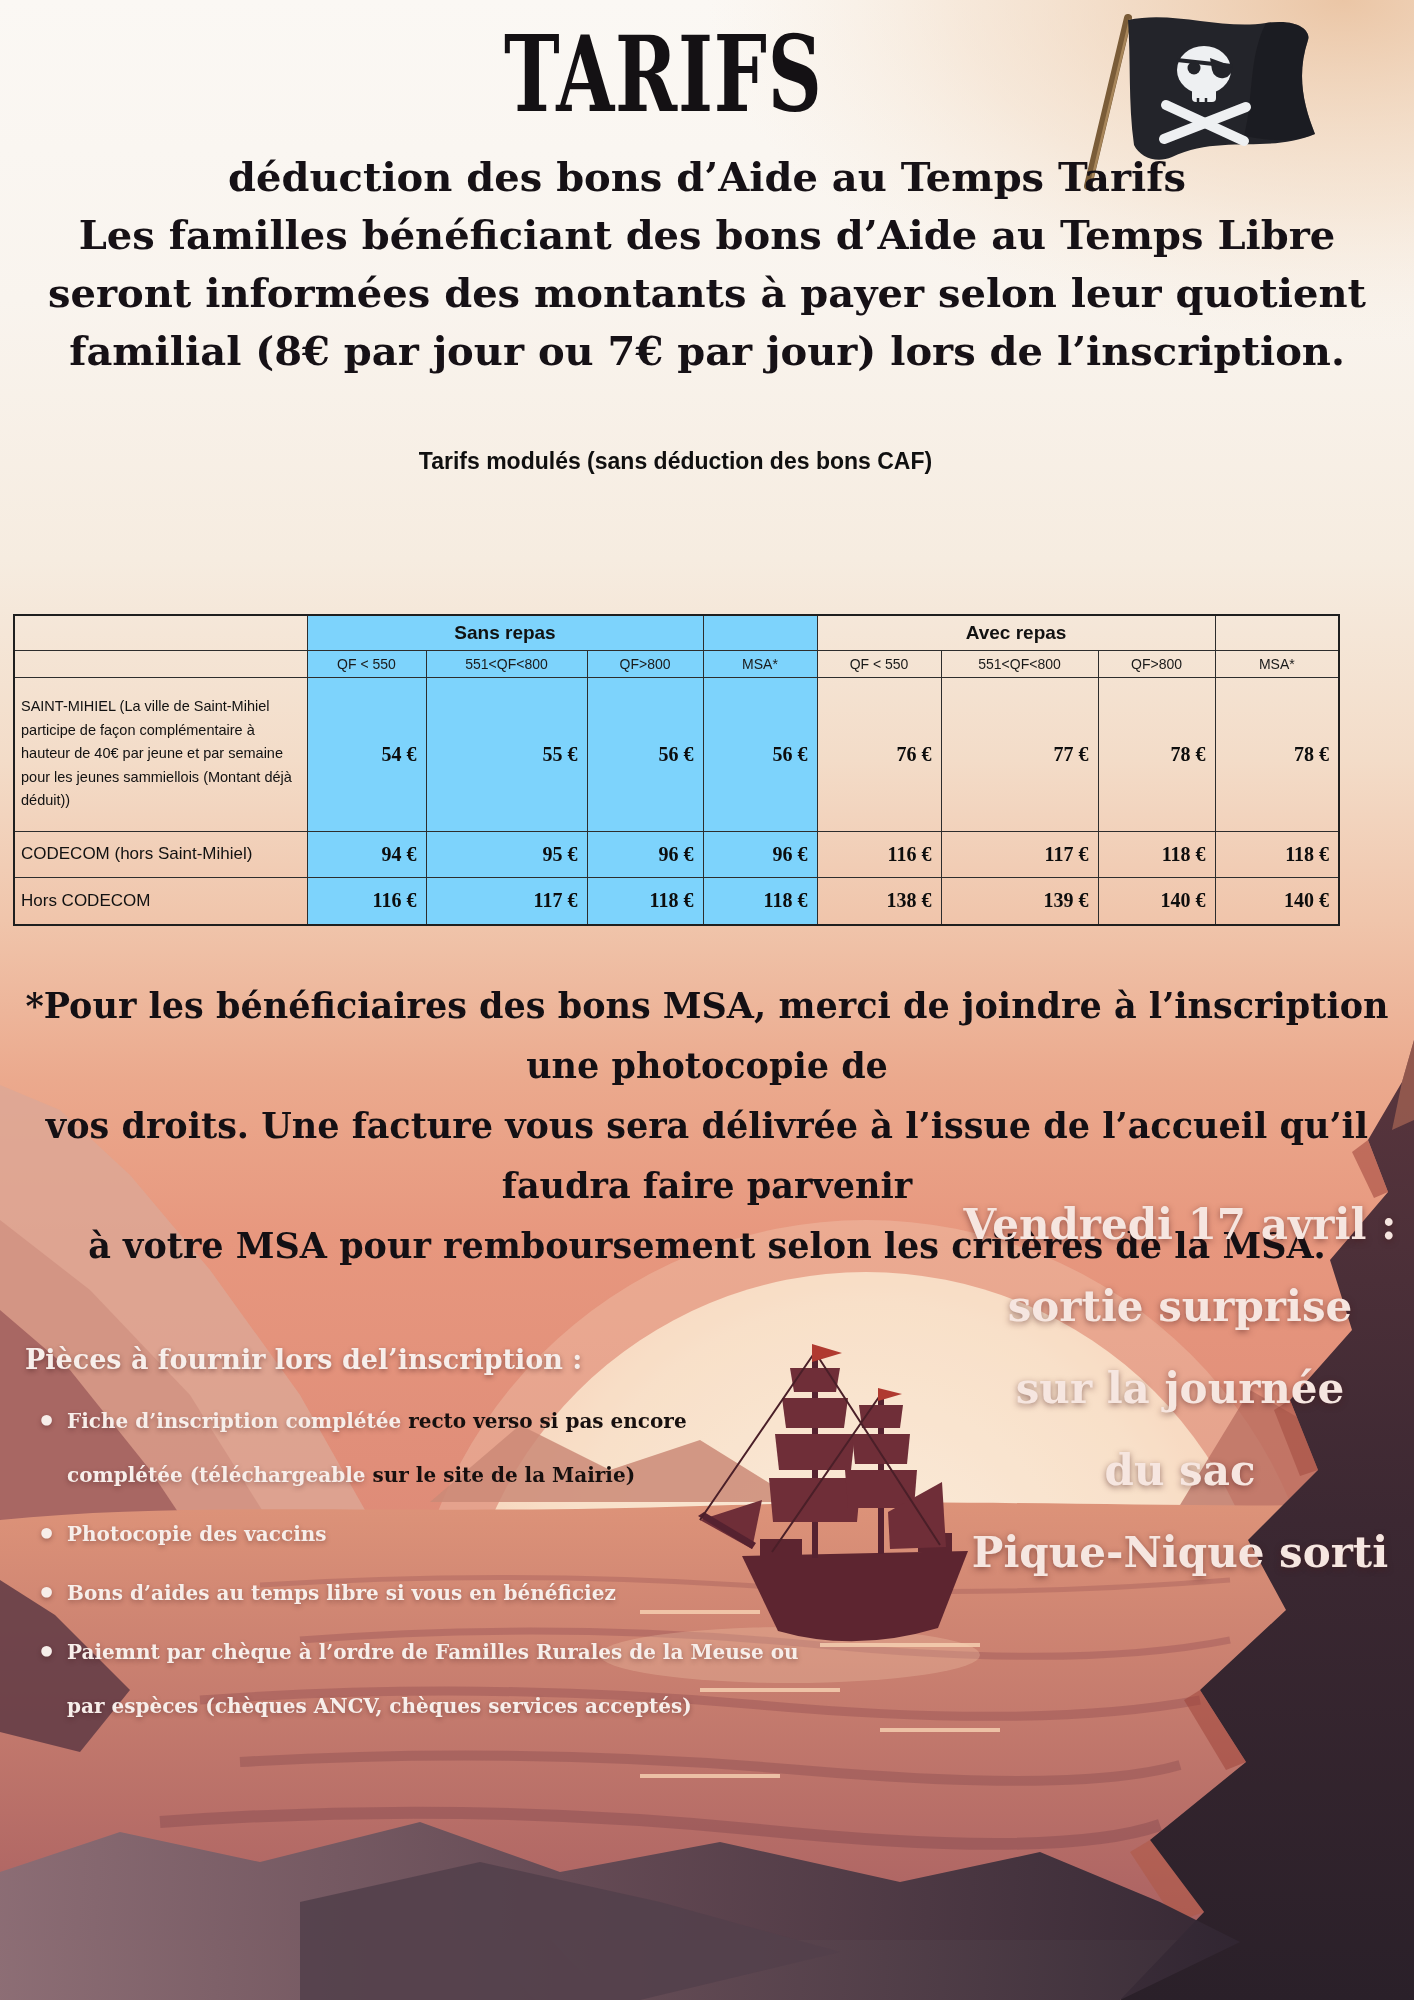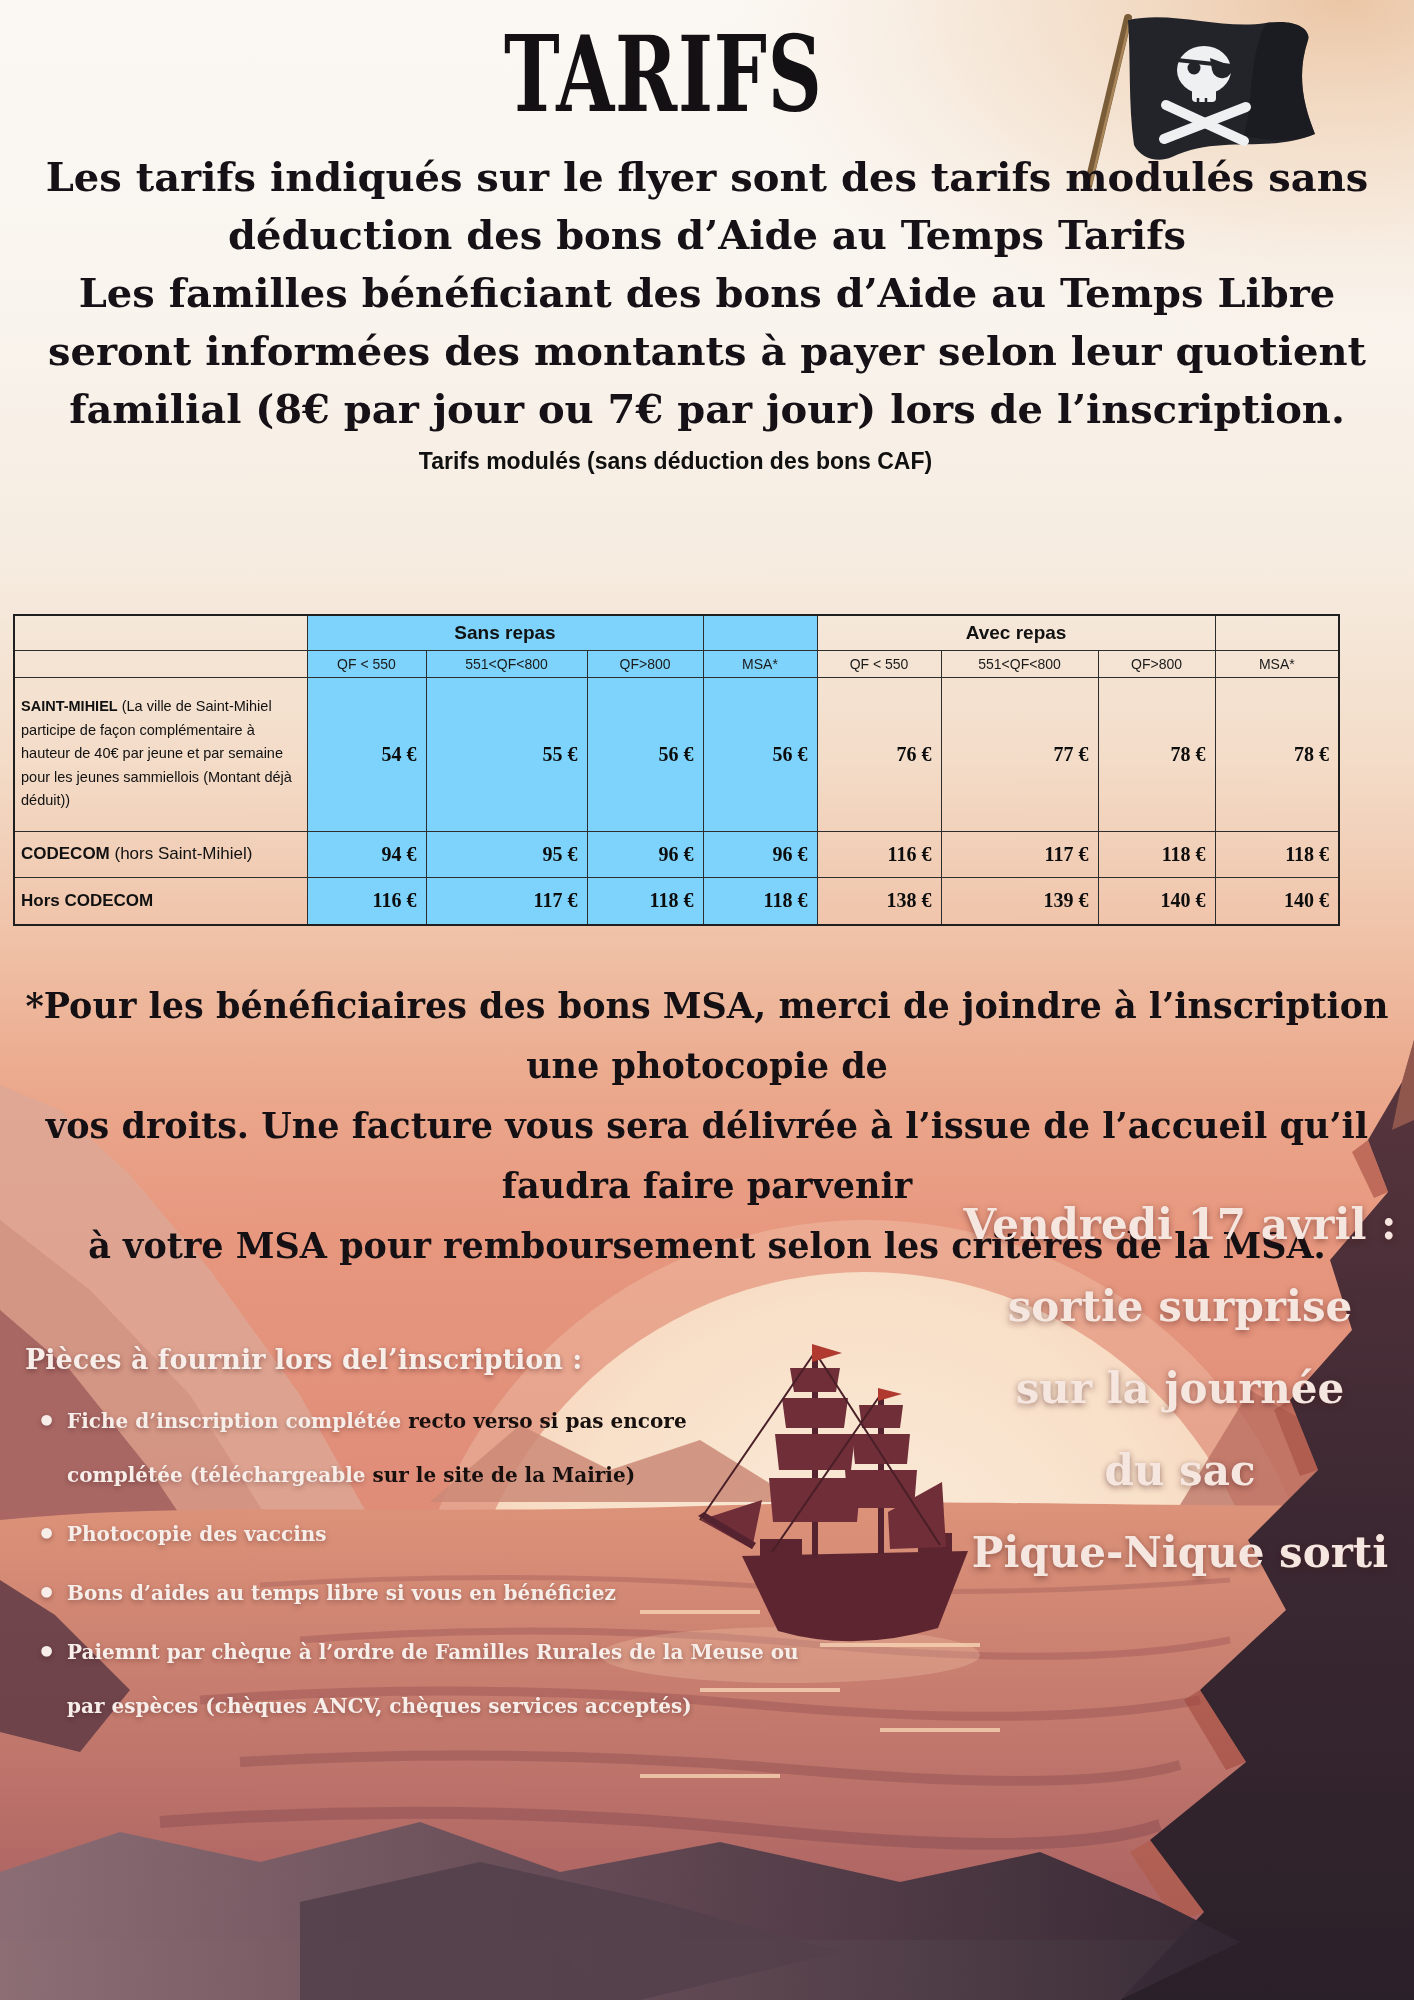--- a/index.html
+++ b/index.html
@@ -27,21 +27,21 @@
     font-size:23px;font-weight:700;color:#101010;}
   .tarif-table-wrap{top:614px;left:13px;}
   table.tarifs{border-collapse:collapse;table-layout:fixed;width:1325px;
     border:2px solid #1f1f1f;background:transparent;}
   table.tarifs td{border:1.6px solid #2d2d2d;overflow:hidden;}
   td.y{background:#7dd3fc;}
   td.ghead{font-size:19px;font-weight:700;text-align:center;color:#111;}
   td.qf{font-size:14px;font-weight:400;text-align:center;color:#1a1a1a;}
   td.lbl{font-size:17px;text-align:left;padding:3px 6px;color:#111;vertical-align:middle;}
   td.lbl-sm{font-size:14.5px;line-height:1.62;}
-  td.lbl b{font-weight:700;}
+  td.lbl b{font-weight:400;}
   td.price{font-size:20px;font-weight:700;text-align:right;padding-right:9px;
     color:#0d0d0d;vertical-align:middle;font-family:Liberation Serif, serif;}
 
   
   .msa-note{top:976px;left:17px;width:1380px;text-align:center;color:#141014;}
   .msa-note .line{font-size:35px;line-height:60px;}
 
   
   .checklist{top:1340px;left:25px;width:810px;color:#f7eeea;}
   .checklist .heading{font-size:27px;line-height:40px;text-shadow:0 2px 5px rgba(60,20,22,.45);}
@@ -188,21 +188,20 @@
         <line x1="98" y1="99" x2="176" y2="135"></line>
       </g>
     </g>
   </svg>
 
   <div class="layer title-tarifs gothic">
     <span class="inner">TARIFS</span>
   </div>
 
   <div class="layer intro gothic">
-    <div class="line">Les tarifs indiqués sur le flyer sont des tarifs modulés sans</div>
     <div class="line">déduction des bons d’Aide au Temps Tarifs</div>
     <div class="line">Les familles bénéficiant des bons d’Aide au Temps Libre</div>
     <div class="line">seront informées des montants à payer selon leur quotient</div>
     <div class="line">familial  (8€ par jour ou 7€ par jour) lors de l’inscription.</div>
   </div>
 
   <div class="layer table-title">Tarifs modulés (sans déduction des bons CAF)</div>
 
   <div class="layer tarif-table-wrap">
     <table class="tarifs">

